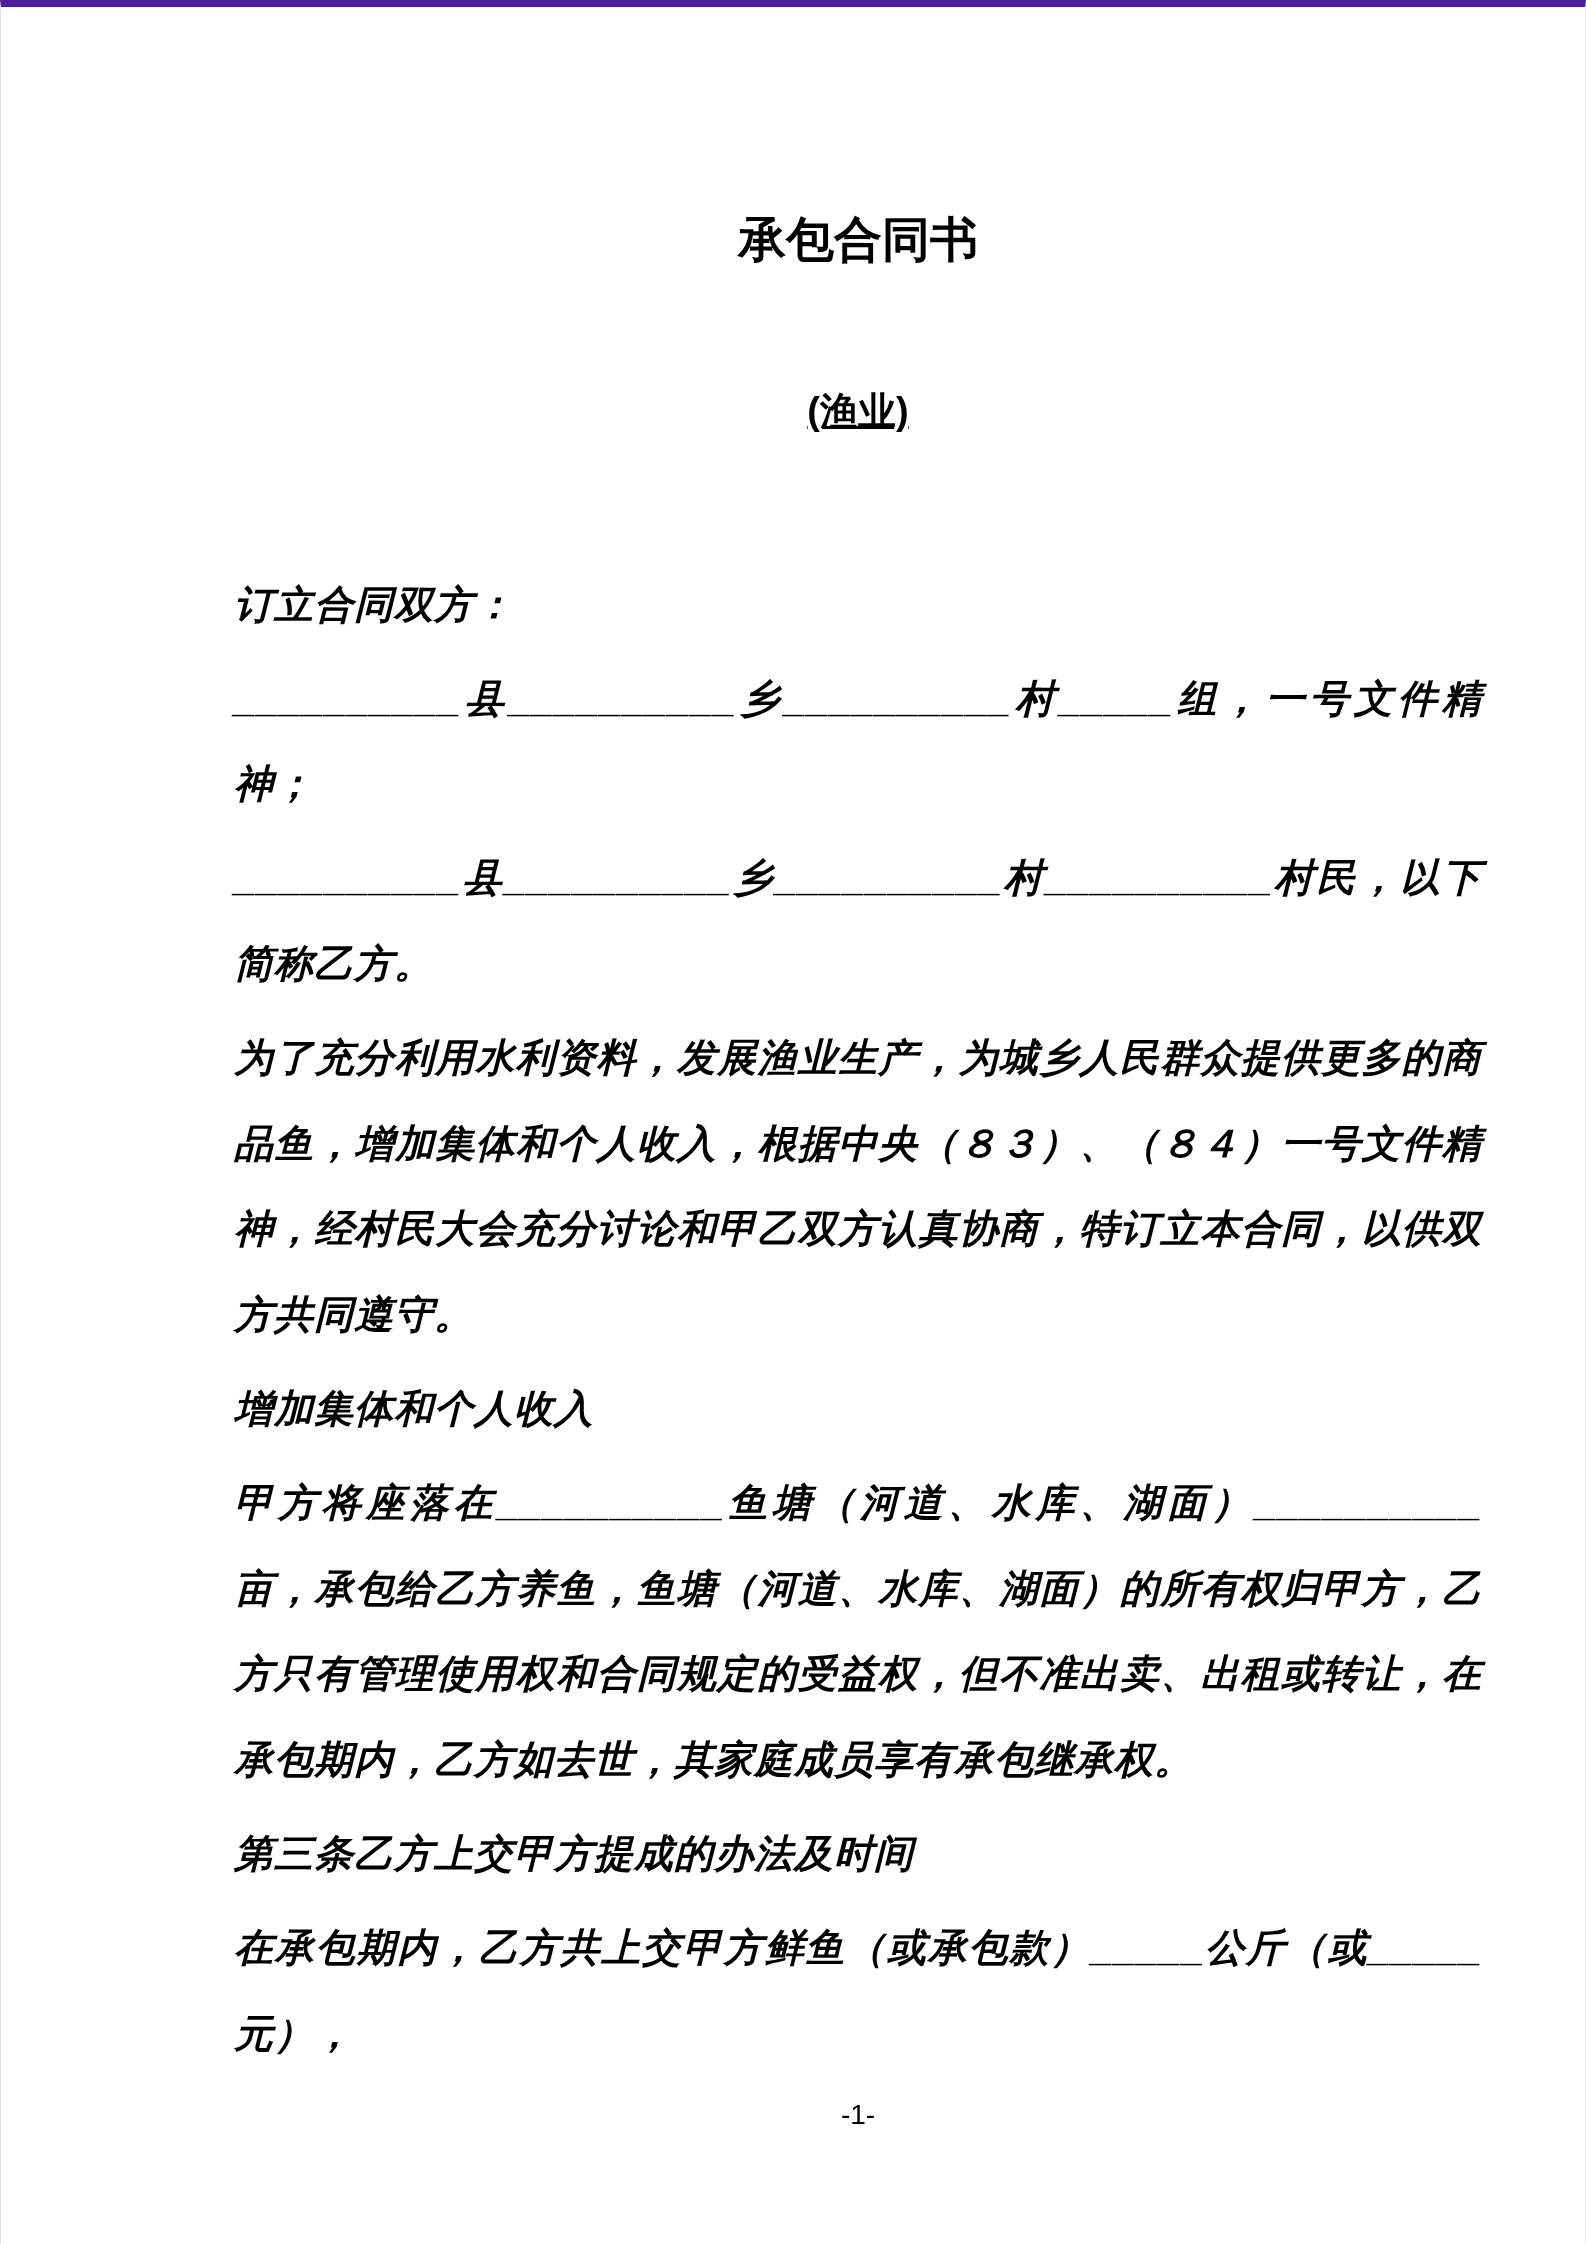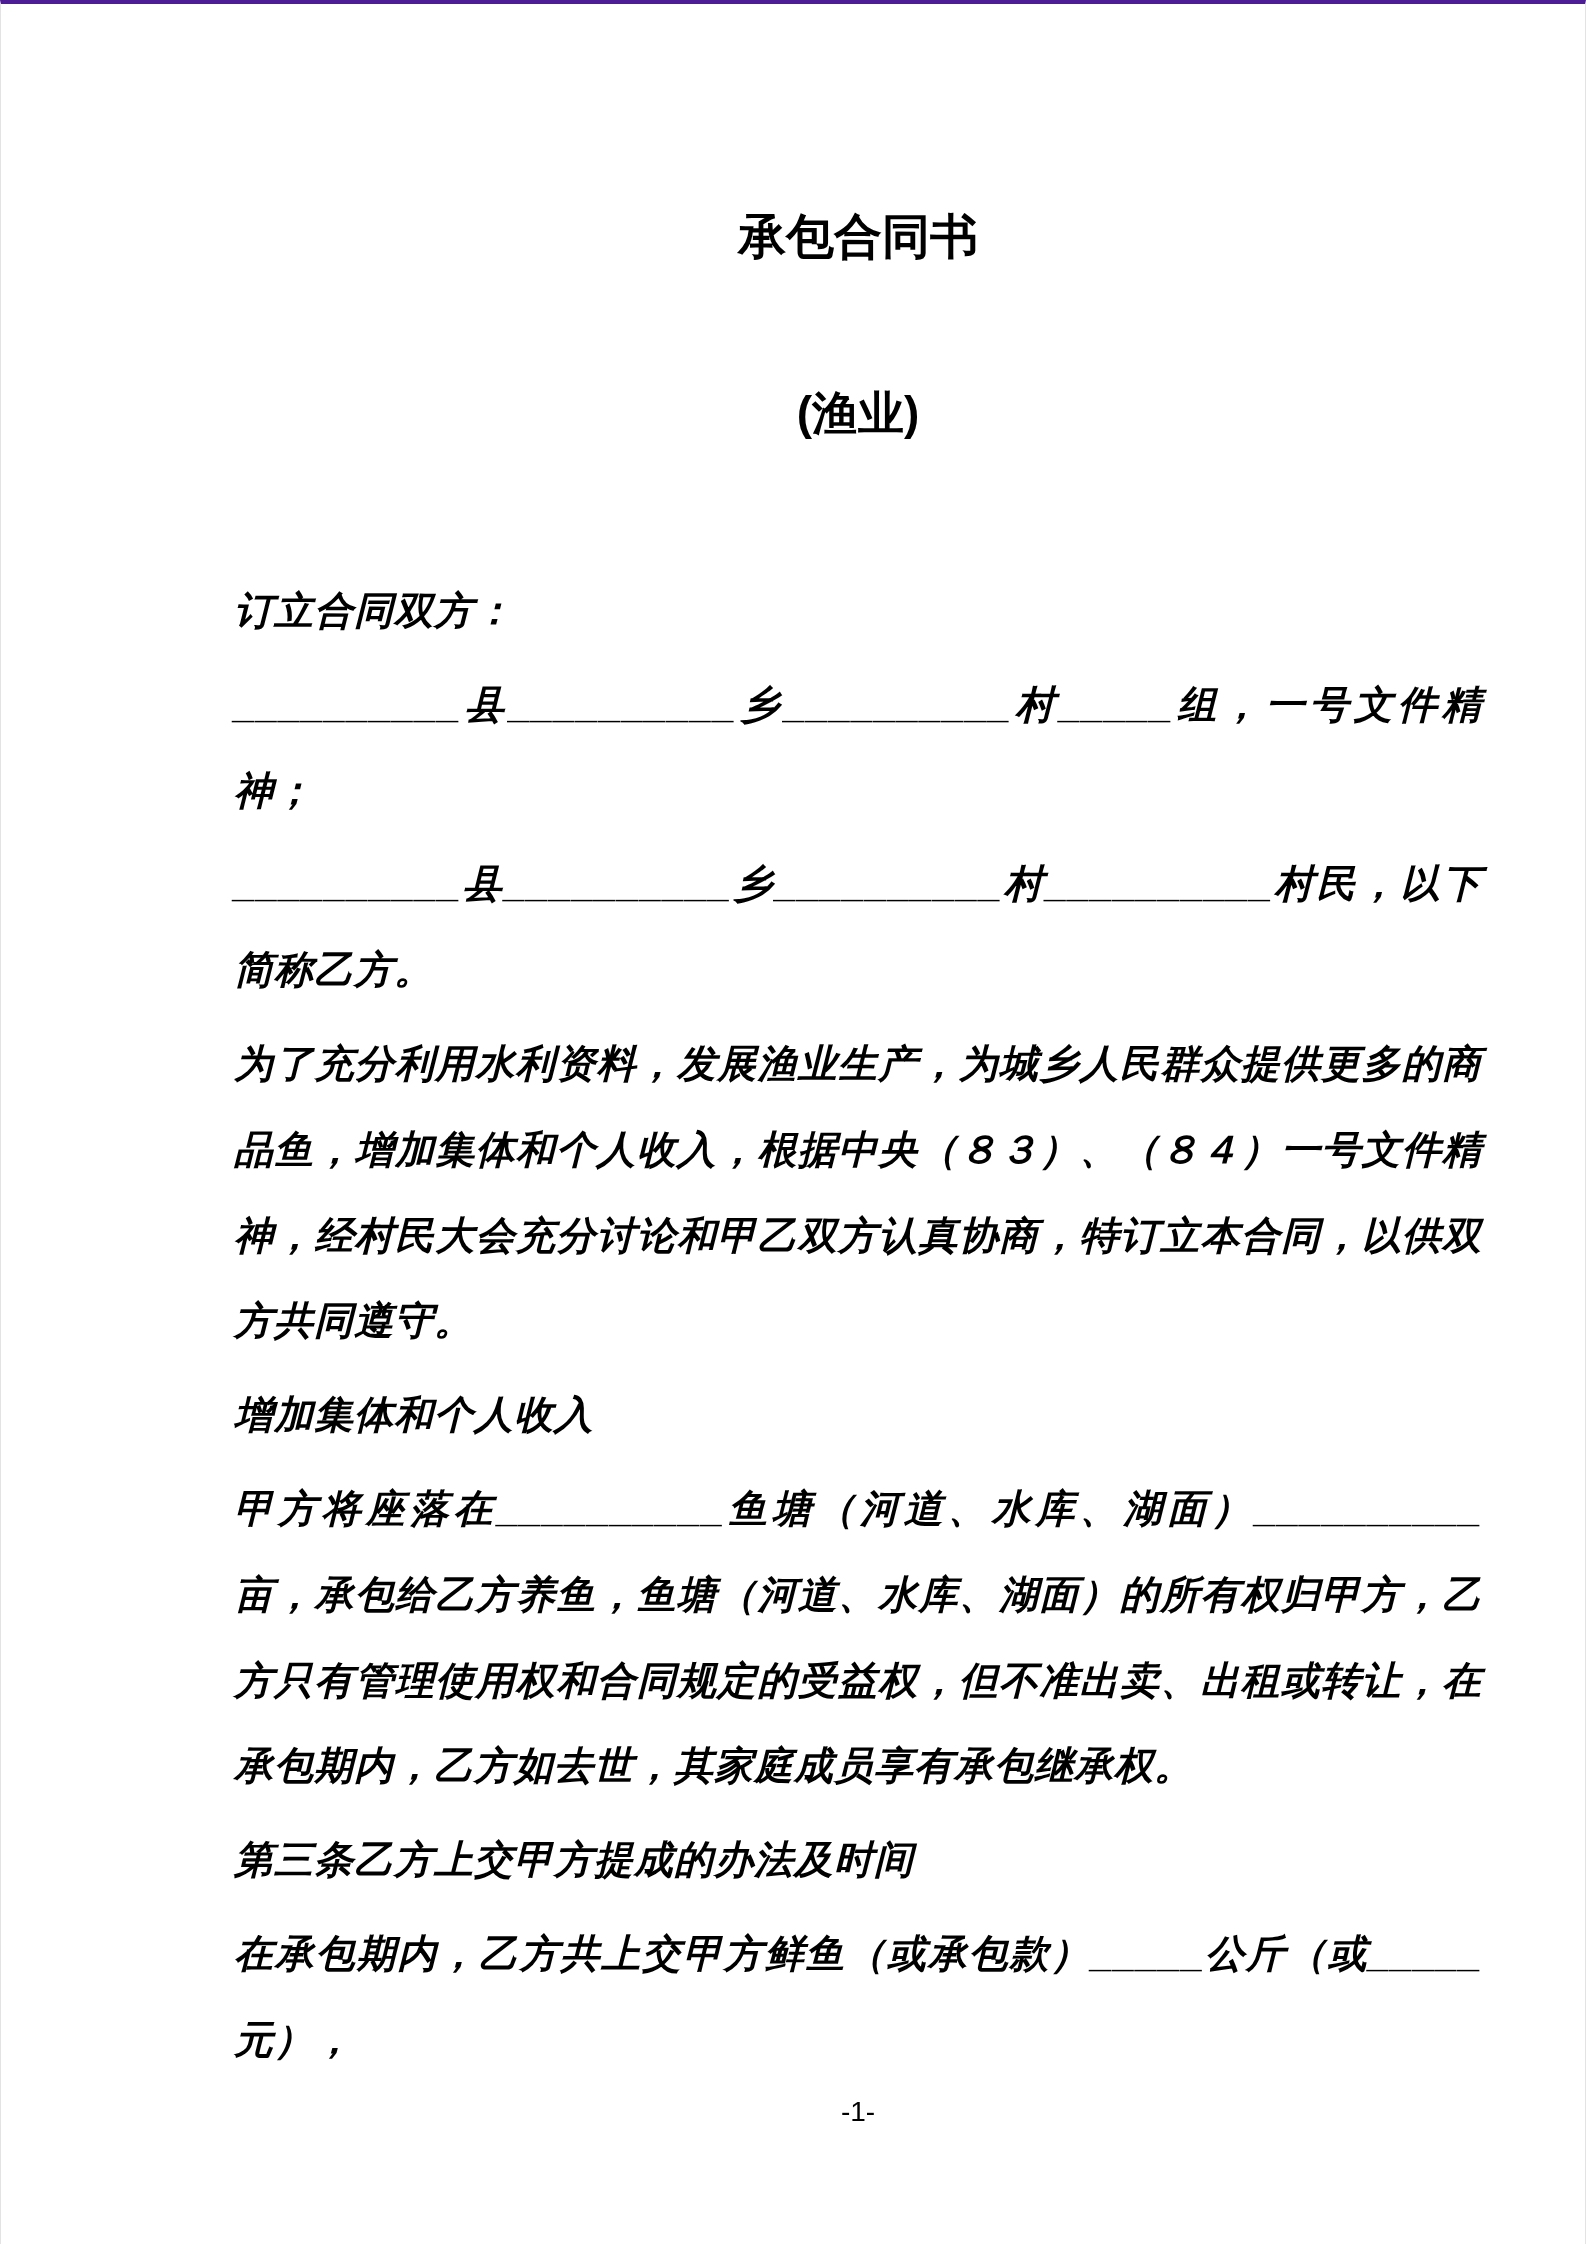--- a/index.html
+++ b/index.html
@@ -6,21 +6,21 @@
     margin: 0;
     padding: 0;
     background: #ffffff;
   }
   .page {
     position: relative;
     width: 1586px;
     height: 2244px;
     background: #ffffff;
     box-sizing: border-box;
-    border-top: 4px solid #4c1d95;
+    border-top: 7px solid #4c1d95;
     border-left: 1px solid #e3e3e3;
     border-right: 1px solid #e3e3e3;
     font-family: "Liberation Sans", sans-serif;
     color: #000000;
     overflow: hidden;
   }
   .content {
     position: absolute;
     left: 225px;
     right: 95px;
@@ -29,23 +29,24 @@
   .title {
     margin: 205px 0 0 0;
     text-align: center;
     font-size: 48px;
     font-weight: 700;
     line-height: 1.15;
   }
   .subtitle {
     margin: 123px 0 0 0;
     text-align: center;
-    font-size: 46px;
+    font-size: 38px;
     font-weight: 700;
     line-height: 1.15;
+    text-decoration: underline;
   }
   .body-text {
     margin-top: 128px;
     font-size: 39px;
     font-weight: 700;
     line-height: 2.2;
     text-align: justify;
     letter-spacing: 1px;
   }
   .para {

